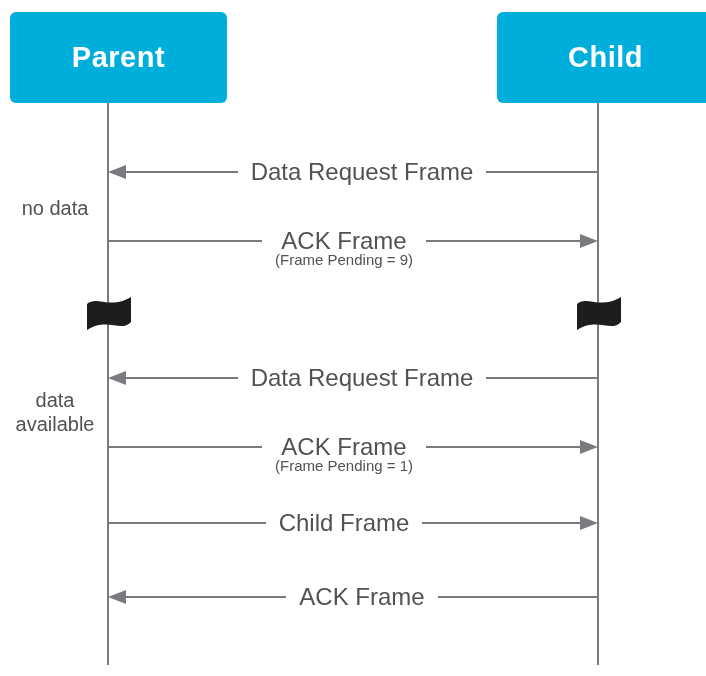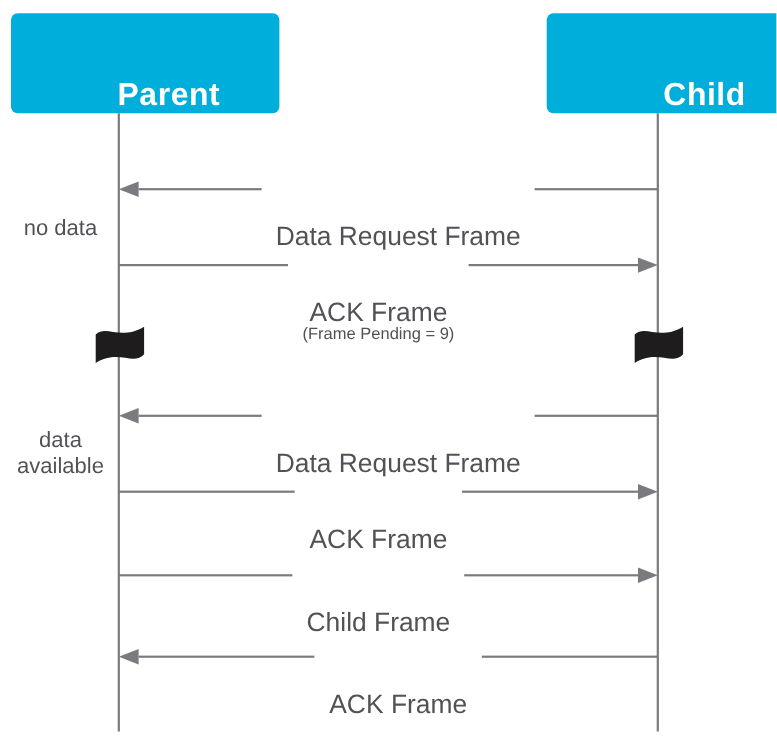--- a/index.html
+++ b/index.html
@@ -2,44 +2,44 @@
 <html><head>
 <meta charset="utf-8">
 <style>
   html,body{margin:0;padding:0;background:#ffffff;}
   body{font-family:"Liberation Sans","DejaVu Sans",sans-serif;}
   #stage{
     position:relative;width:706px;height:676px;background:#fff;overflow:hidden;
   }
   
   .actor{
-    position:absolute;top:12px;width:201px;height:91px;
+    position:absolute;top:12px;width:217px;height:91px;
     background:#00AEDB;border-radius:6px;
-    display:flex;align-items:flex-end;justify-content:center;
-    color:#ffffff;font-size:29px;font-weight:700;letter-spacing:0.5px;padding-left:43px;
+    display:flex;align-items:center;justify-content:center;
+    color:#ffffff;font-size:29px;font-weight:700;letter-spacing:0.5px;
   }
   #actor-parent{left:10px;}
   #actor-child{left:497px;}
   
   .lifeline{
     position:absolute;top:103px;width:2px;height:562px;background:#7A7B7E;
   }
   #lifeline-parent{left:107px;}
   #lifeline-child{left:597px;}
   
   .msg{
     position:absolute;left:108px;width:490px;
     display:flex;align-items:flex-start;
   }
   .msg .seg{flex:1;height:2px;background:#7A7B7E;margin-top:13px;}
   .msg .lbl{
     display:flex;flex-direction:column;align-items:center;
     padding:0 13px;text-align:center;background:#fff;
   }
-  .msg .title{font-size:24px;line-height:28px;color:#515256;white-space:nowrap;margin-top:44px;}
+  .msg .title{font-size:24px;line-height:28px;color:#515256;white-space:nowrap;}
   .msg .sub{font-size:15px;line-height:18px;margin-top:-4px;color:#515256;white-space:nowrap;}
   .arrowhead{width:0;height:0;margin-top:7px;display:block;}
   .arrowhead.left{
     border-top:7px solid transparent;border-bottom:7px solid transparent;
     border-right:18px solid #7A7B7E;
   }
   .arrowhead.right{
     border-top:7px solid transparent;border-bottom:7px solid transparent;
     border-left:18px solid #7A7B7E;
   }
@@ -109,20 +109,21 @@
     <span class="lbl">
       <span class="title">Data Request Frame</span>
     </span>
     <span class="seg"></span>
   </div>
 
   <div class="msg" id="msg-3">
     <span class="seg"></span>
     <span class="lbl">
       <span class="title">ACK Frame</span>
+      <span class="sub">(Frame Pending = 1)</span>
     </span>
     <span class="seg"></span>
     <span class="arrowhead right"></span>
   </div>
 
   <div class="msg" id="msg-4">
     <span class="seg"></span>
     <span class="lbl">
       <span class="title">Child Frame</span>
     </span>

